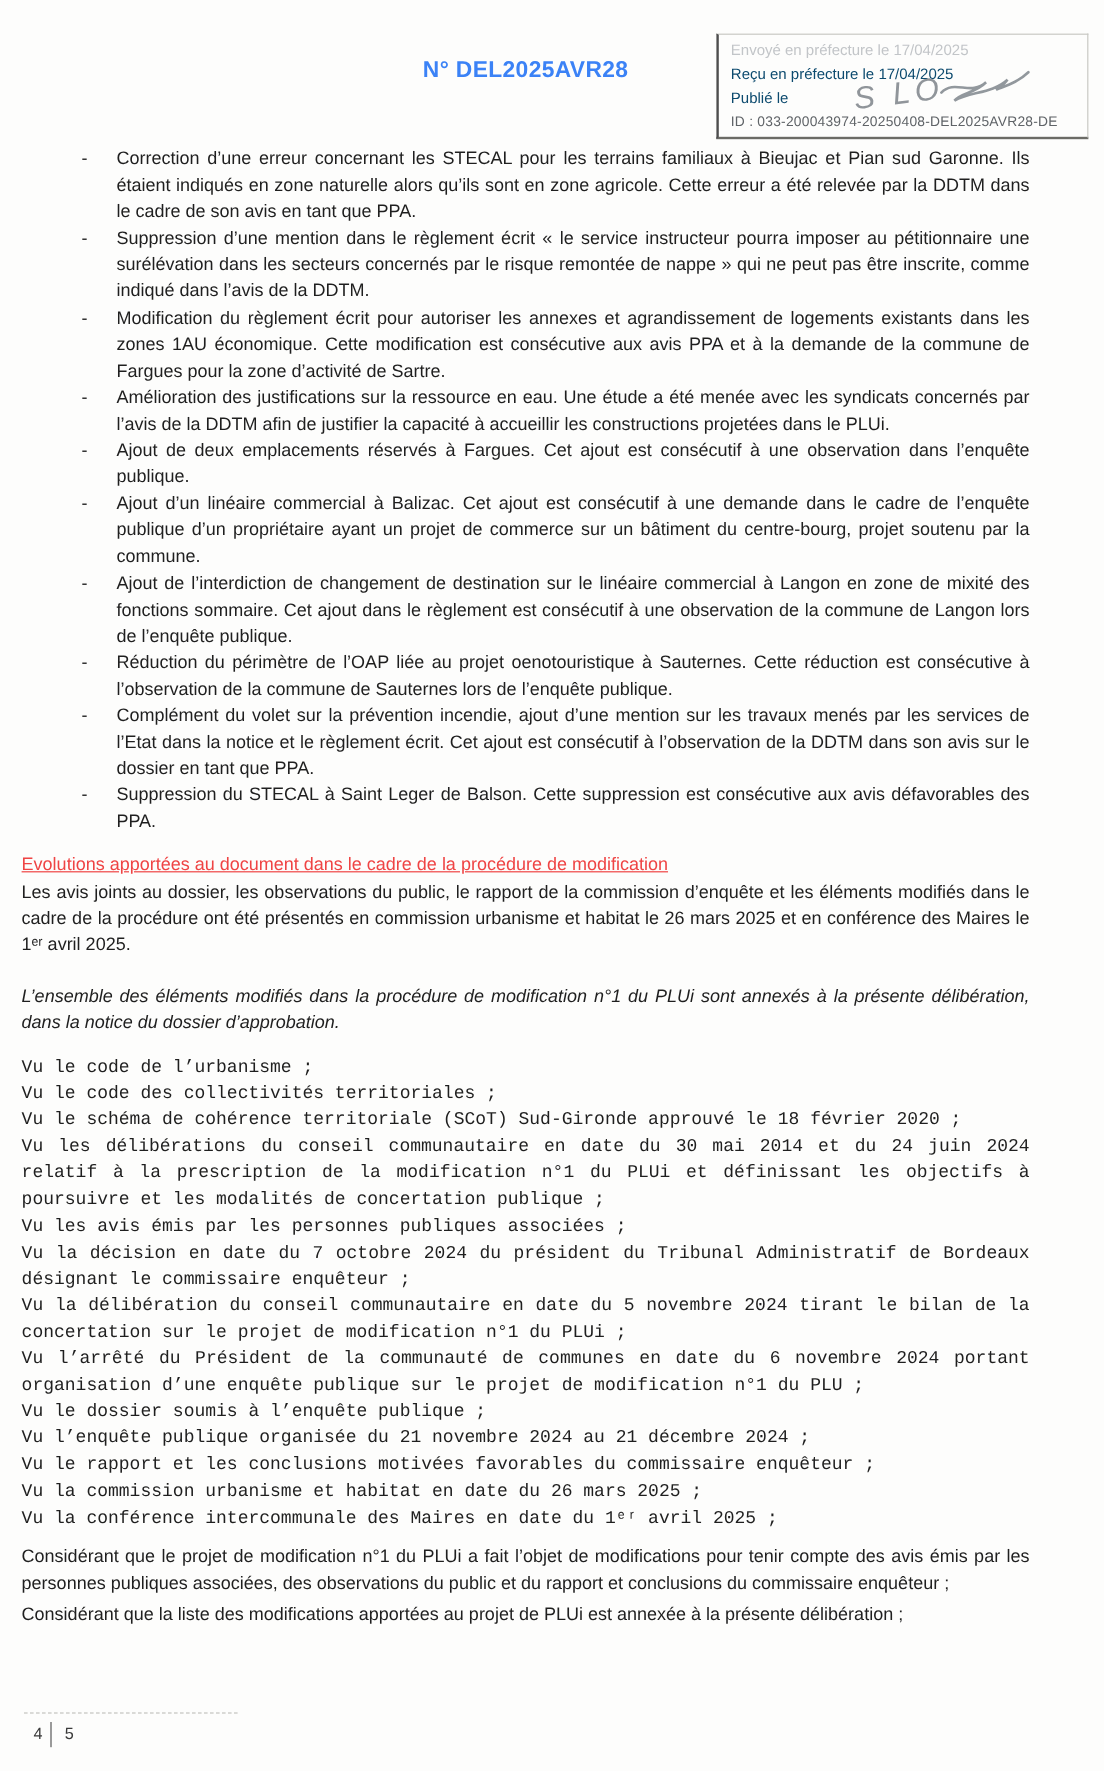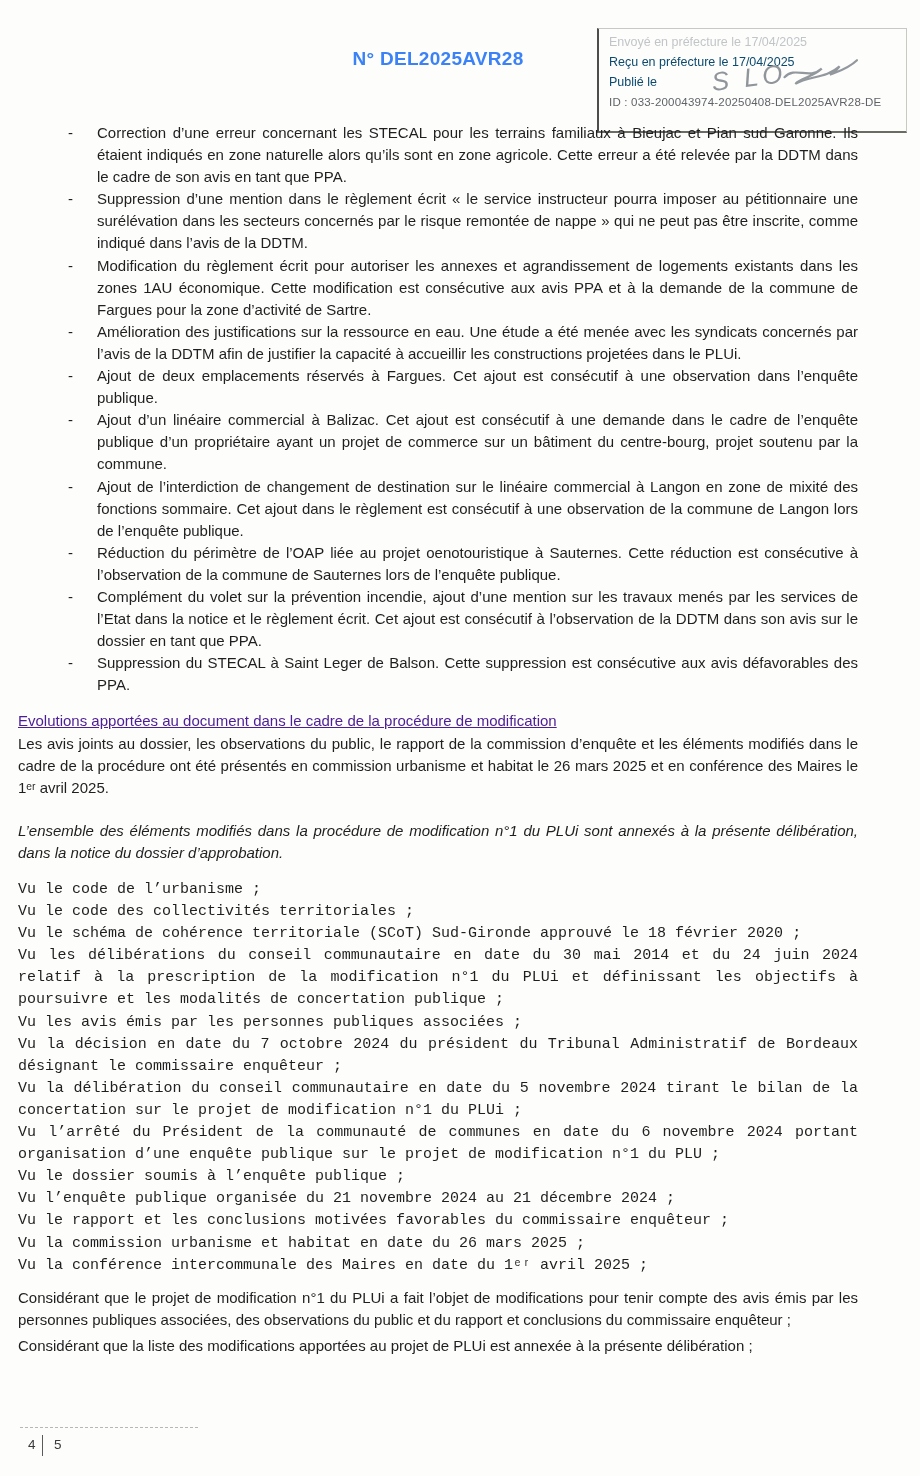--- a/index.html
+++ b/index.html
@@ -22,21 +22,21 @@
     font-size: 19px;
     line-height: 22px;
     letter-spacing: 0.3px;
     color: #3b82f6;
   }
 
   
   .stamp {
     position: absolute;
     left: 597px; top: 28px;
-    width: 310px; height: 105px;
+    width: 310px; height: 88px;
     border: 1px solid #c9c9c4;
     border-left: 2px solid #4d4d4d;
     border-bottom: 2px solid #6b6b66;
     padding: 3px 0 0 10px;
     font-size: 12.5px;
     background: transparent;
   }
   .stamp-line { line-height: 20px; white-space: nowrap; color: #0c4a6e; }
   .stamp-line.faint { color: #c2c5c8; }
   .stamp-line.id { font-size: 11.5px; color: #5f6367; letter-spacing: 0.2px; }
@@ -62,21 +62,21 @@
     text-align: justify;
   }
   .mod-item .dash { position: absolute; left: 50px; top: 0; }
 
   
   .section-heading {
     margin-top: 14px;
     font-size: 15px;
     line-height: 22.1px;
     text-decoration: underline;
-    color: #4c1d95;
+    color: #ef4444;
   }
   .para { font-size: 15px; line-height: 22.1px; text-align: justify; }
   .para.gap { margin-top: 21px; font-style: italic; }
 
   .vu-block { margin-top: 15px; font-family: Liberation Mono, monospace; }
   .vu { font-size: 15px; line-height: 22.1px; text-align: justify; }
 
   .considerant-block { margin-top: 10px; }
   .considerant { font-size: 15px; line-height: 22.1px; text-align: justify; }
   .considerant + .considerant { margin-top: 4px; }

